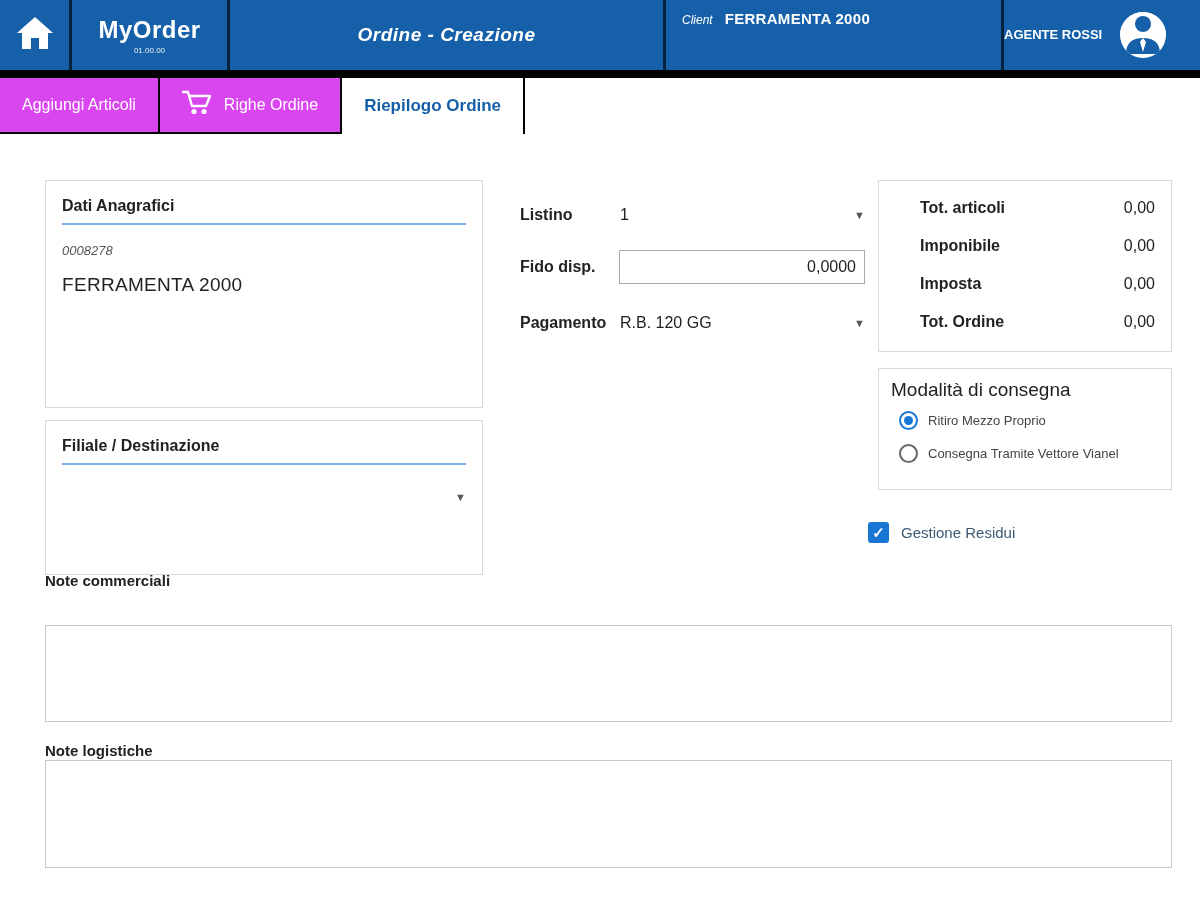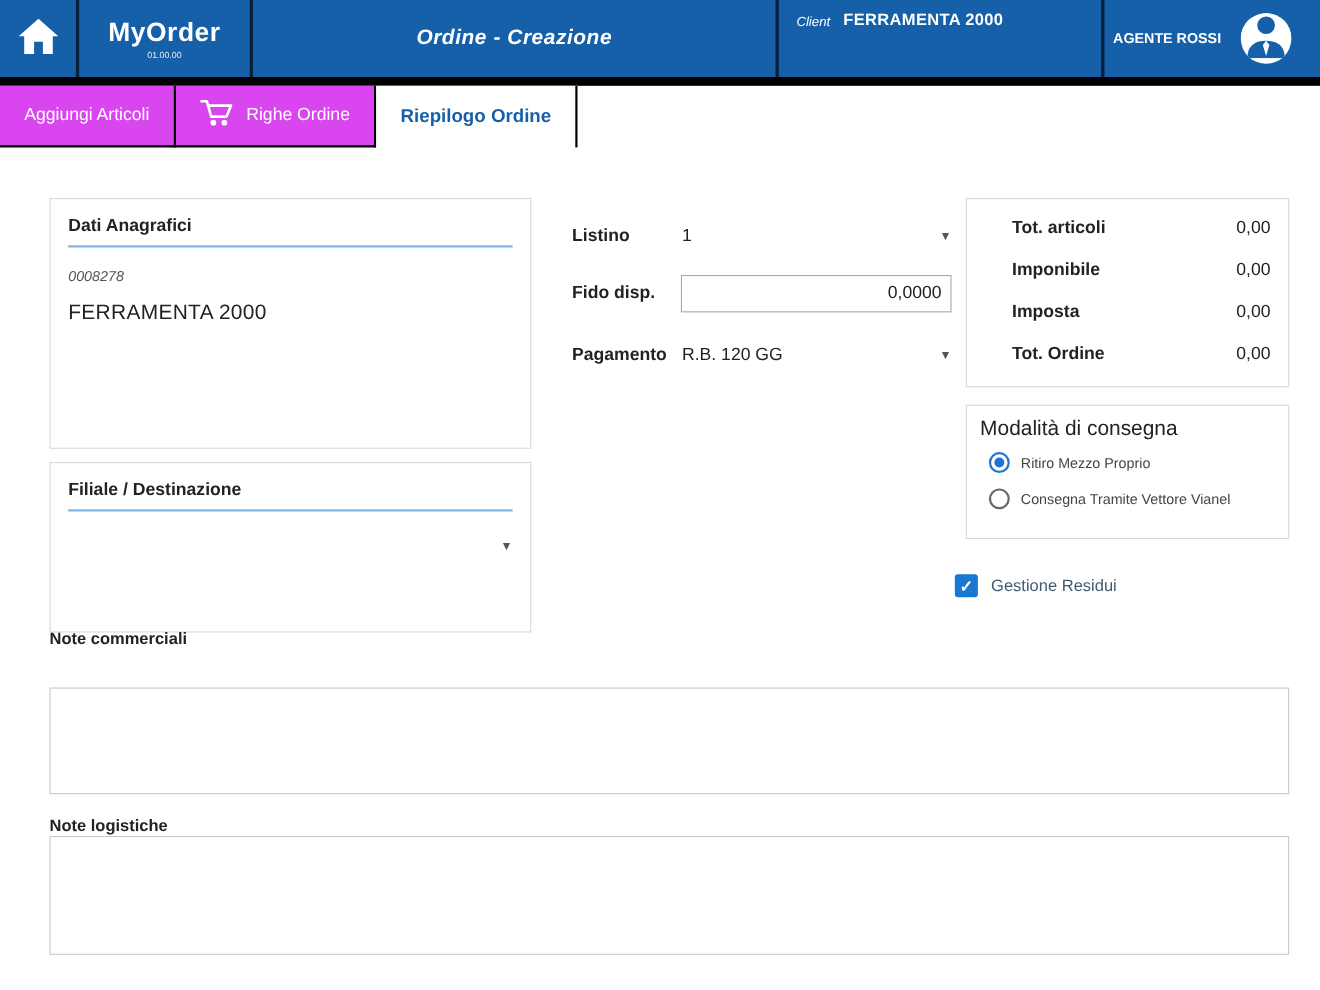--- a/index.html
+++ b/index.html
@@ -7,24 +7,24 @@
   .stage { position:relative; width:1200px; height:900px; overflow:hidden; background:#fff; }
 
   
   .header { position:absolute; left:0; top:0; width:1200px; height:70px; background:#1560a8; color:#fff; display:flex; align-items:stretch; }
   .home-btn { width:72px; display:flex; align-items:center; justify-content:center; border-right:3px solid #06213d; cursor:pointer; }
   .app-block { width:158px; display:flex; flex-direction:column; align-items:center; justify-content:center; border-right:3px solid #06213d; }
   .app-title { font-size:24px; font-weight:bold; letter-spacing:0.5px; }
   .app-version { font-size:8px; margin-top:2px; opacity:0.9; }
   .page-title-wrap { flex:1; display:flex; align-items:center; justify-content:center; border-right:3px solid #06213d; }
   .page-title { font-size:19px; font-style:italic; font-weight:bold; letter-spacing:0.5px; }
-  .client-block { width:296px; padding:10px 16px 0 16px; border-right:3px solid #06213d; display:flex; gap:12px; align-items:flex-start; }
+  .client-block { width:338px; padding:10px 16px 0 16px; border-right:3px solid #06213d; display:flex; gap:12px; align-items:flex-start; }
   .client-label { font-size:12px; font-style:italic; margin-top:3px; }
   .client-name { font-size:15px; font-weight:bold; letter-spacing:0.3px; }
-  .agent-block { width:196px; display:flex; align-items:center; justify-content:center; gap:18px; padding-right:18px; }
+  .agent-block { width:196px; display:flex; align-items:center; justify-content:flex-start; gap:18px; padding-right:18px; }
   .agent-name { text-align:left; font-size:13px; font-weight:bold; line-height:1.5; }
   .avatar { width:46px; height:46px; border-radius:50%; background:#fff; display:flex; align-items:flex-end; justify-content:center; overflow:hidden; cursor:pointer; }
 
   
   .black-strip { position:absolute; left:0; top:70px; width:1200px; height:8px; background:#000; }
   .tabs { position:absolute; left:0; top:78px; display:inline-flex; }
   .tab { height:56px; display:flex; align-items:center; justify-content:center; gap:12px; padding:0 22px; background:#d946ef; color:#fff; font-size:16px; border-right:2px solid #000; border-bottom:2px solid #000; cursor:pointer; }
   .tab:first-child { border-left:none; }
   .tab.active { background:#fff; color:#1560a8; font-weight:bold; font-size:17px; border-bottom:none; border-left:none; border-right:2px solid #000; }
 

